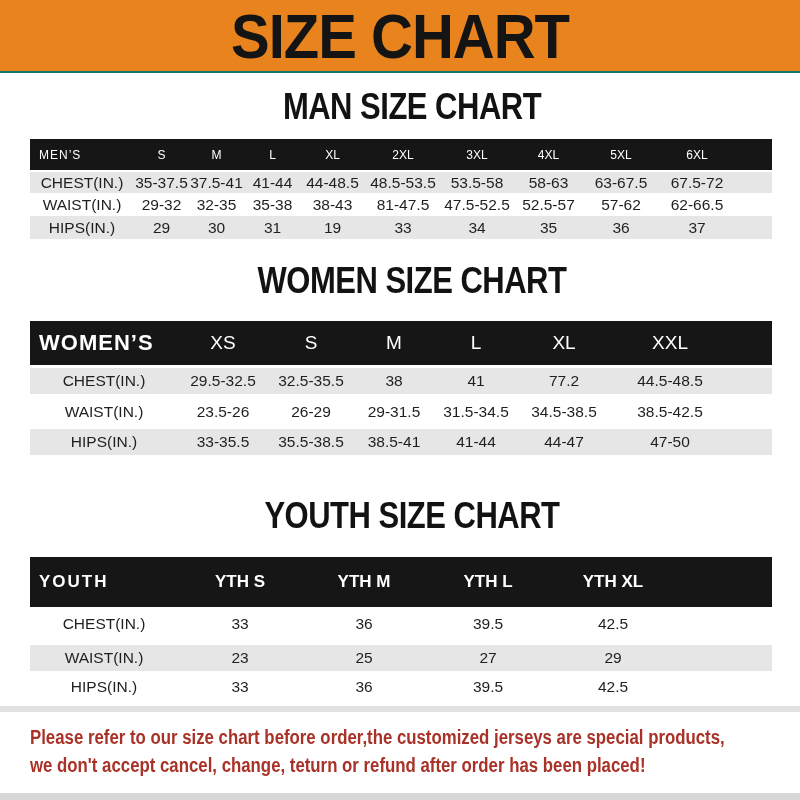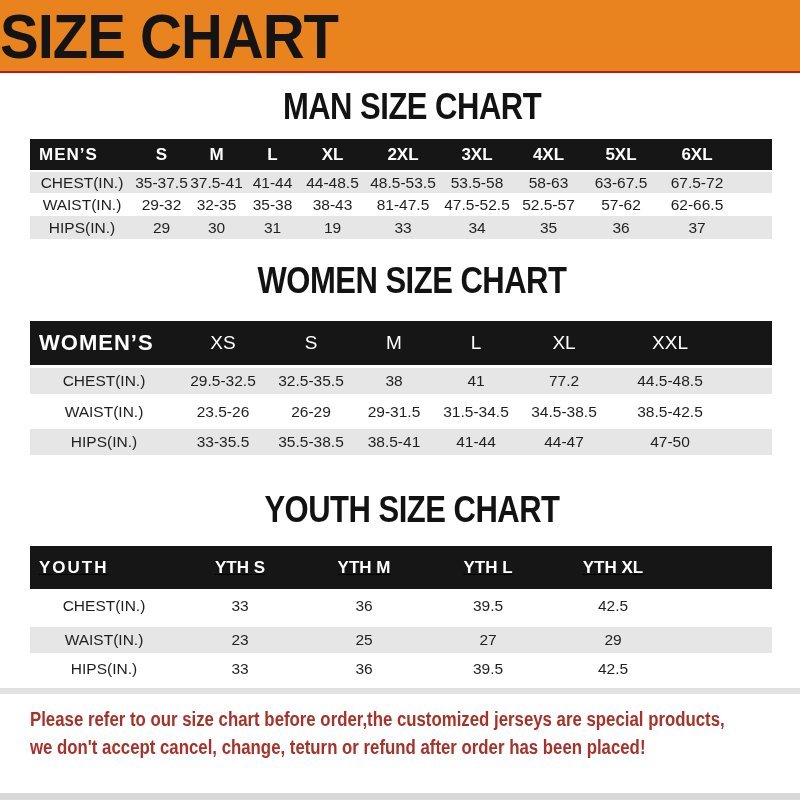--- a/index.html
+++ b/index.html
@@ -3,65 +3,65 @@
 <meta charset="utf-8">
 <style>
   html,body{margin:0;padding:0;}
   body{
     width:800px;height:800px;position:relative;background:#ffffff;
     font-family:"Liberation Sans", sans-serif;overflow:hidden;
     -webkit-font-smoothing:antialiased;
   }
   
   .banner{
-    height:73px;background:#E8831E;display:flex;align-items:center;justify-content:flex-start;
-    border-bottom:2px solid #b91c1c;box-sizing:border-box;
+    height:73px;background:#E8831E;display:flex;align-items:center;justify-content:center;
+    border-bottom:2px solid #0f766e;box-sizing:border-box;
   }
   .banner-title{
     font-size:58px;font-weight:bold;color:#141414;letter-spacing:-1px;
     transform:scaleY(1.1);line-height:1;
   }
   
   .heading-block{display:flex;align-items:center;justify-content:center;padding-left:24px;}
   .hb1{height:66px;}
   .hb2{height:82px;}
-  .hb3{height:91px;padding-top:18px;box-sizing:border-box;}
+  .hb3{height:102px;padding-top:18px;box-sizing:border-box;}
   .section-heading{
     font-size:31px;font-weight:bold;color:#121212;letter-spacing:-0.5px;
     transform:scaleY(1.18);line-height:1;
   }
   
   table{
     border-collapse:separate;border-spacing:0;table-layout:fixed;
     width:742px;margin-left:30px;
   }
   td{padding:0;text-align:center;vertical-align:middle;overflow:hidden;white-space:nowrap;}
   tr.bar td{
     background:#161616;color:#ffffff;
   }
   .bar-label{
     text-align:left !important;padding-left:9px !important;
     font-weight:bold;font-size:22px;letter-spacing:1px;
   }
   .mens-table tr.bar{height:31px;}
-  .mens-table tr.bar td{font-size:17px;font-weight:bold;}
+  .mens-table tr.bar td{font-size:12px;font-weight:normal;}
   .mens-table tr.data{height:23px;}
   .mens-table tr.first td{border-top:2px solid #ffffff;}
   tr.data td{font-size:15.5px;color:#1f1f1f;}
   td.row-label{font-size:15px;color:#161616;}
   tr.grey td{background:#E6E6E6;}
   tr.white td{background:#ffffff;}
   .womens-table tr.bar{height:44px;border-radius:20px;}
   .womens-table tr.bar td{font-size:19px;}
   .womens-table tr.bar td.bar-label{font-size:22px;}
   .womens-table tr.g1{height:29px;}
   .womens-table tr.g1 td{border-top:3px solid #ffffff;}
   .womens-table tr.w1{height:35px;}
   .womens-table tr.g2{height:26px;}
-  .youth-table tr.bar{height:43px;text-decoration:underline;}
+  .youth-table tr.bar{height:50px;}
   .youth-table tr.bar td{font-size:17px;font-weight:bold;}
   .youth-table tr.bar td.bar-label{letter-spacing:2px;}
   .youth-table tr.g1{height:28px;}
   .youth-table tr.g1 td{border-top:4px solid #ffffff;}
   .youth-table tr.w1{height:34px;}
   .youth-table tr.g2{height:30px;}
   .youth-table tr.g2 td{border-top:4px solid #ffffff;}
   .youth-table tr.w2{height:32px;}
   
   .under-strip{height:6px;background:#E2E2E2;margin-top:3px;}

